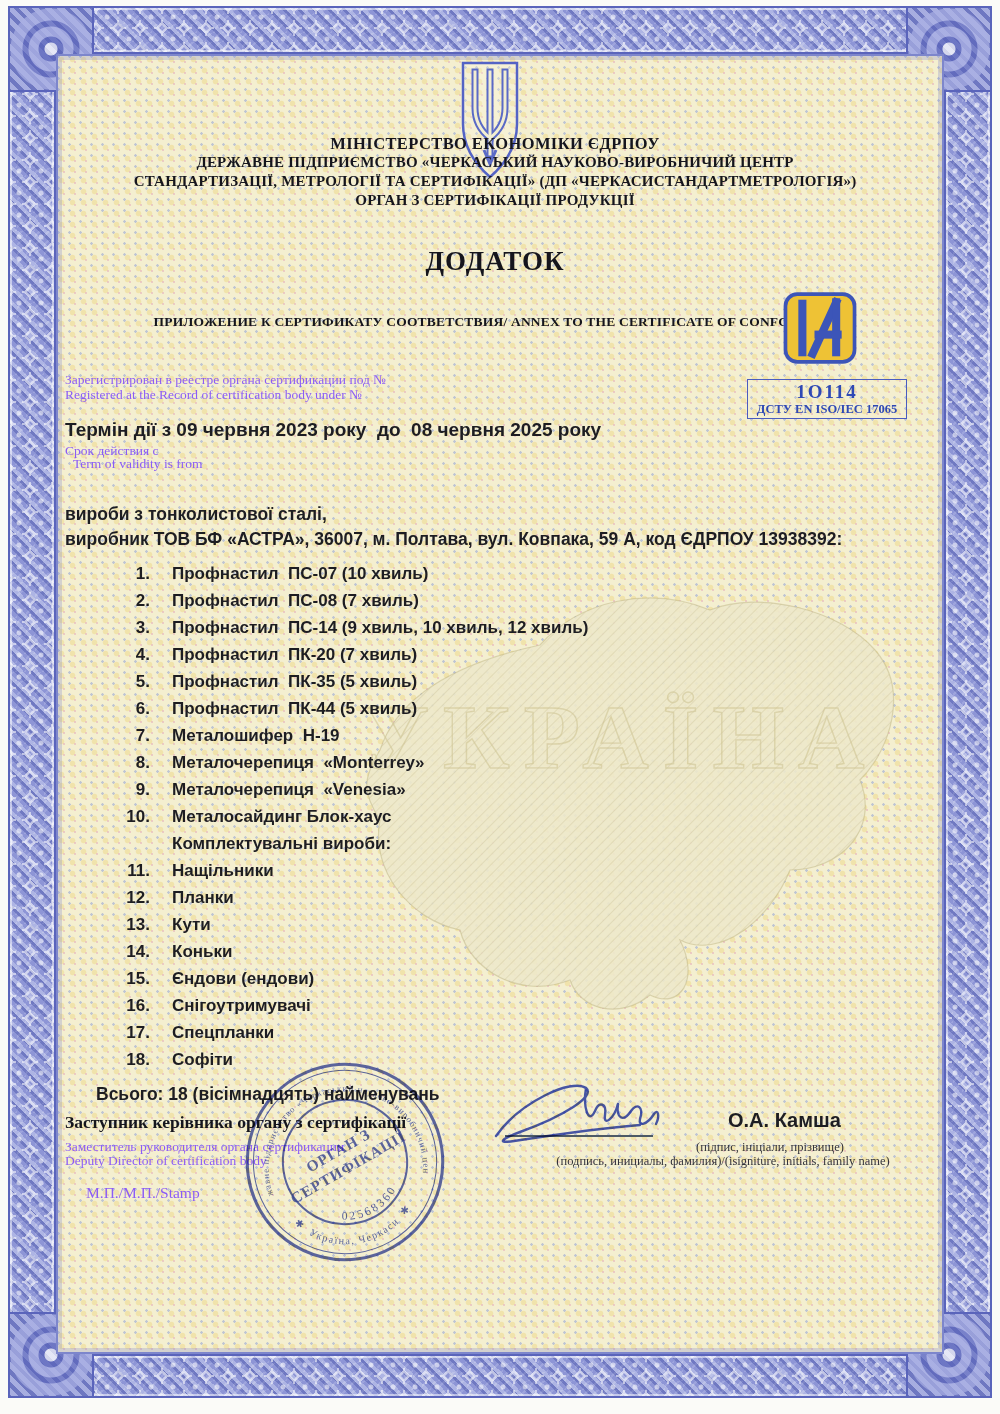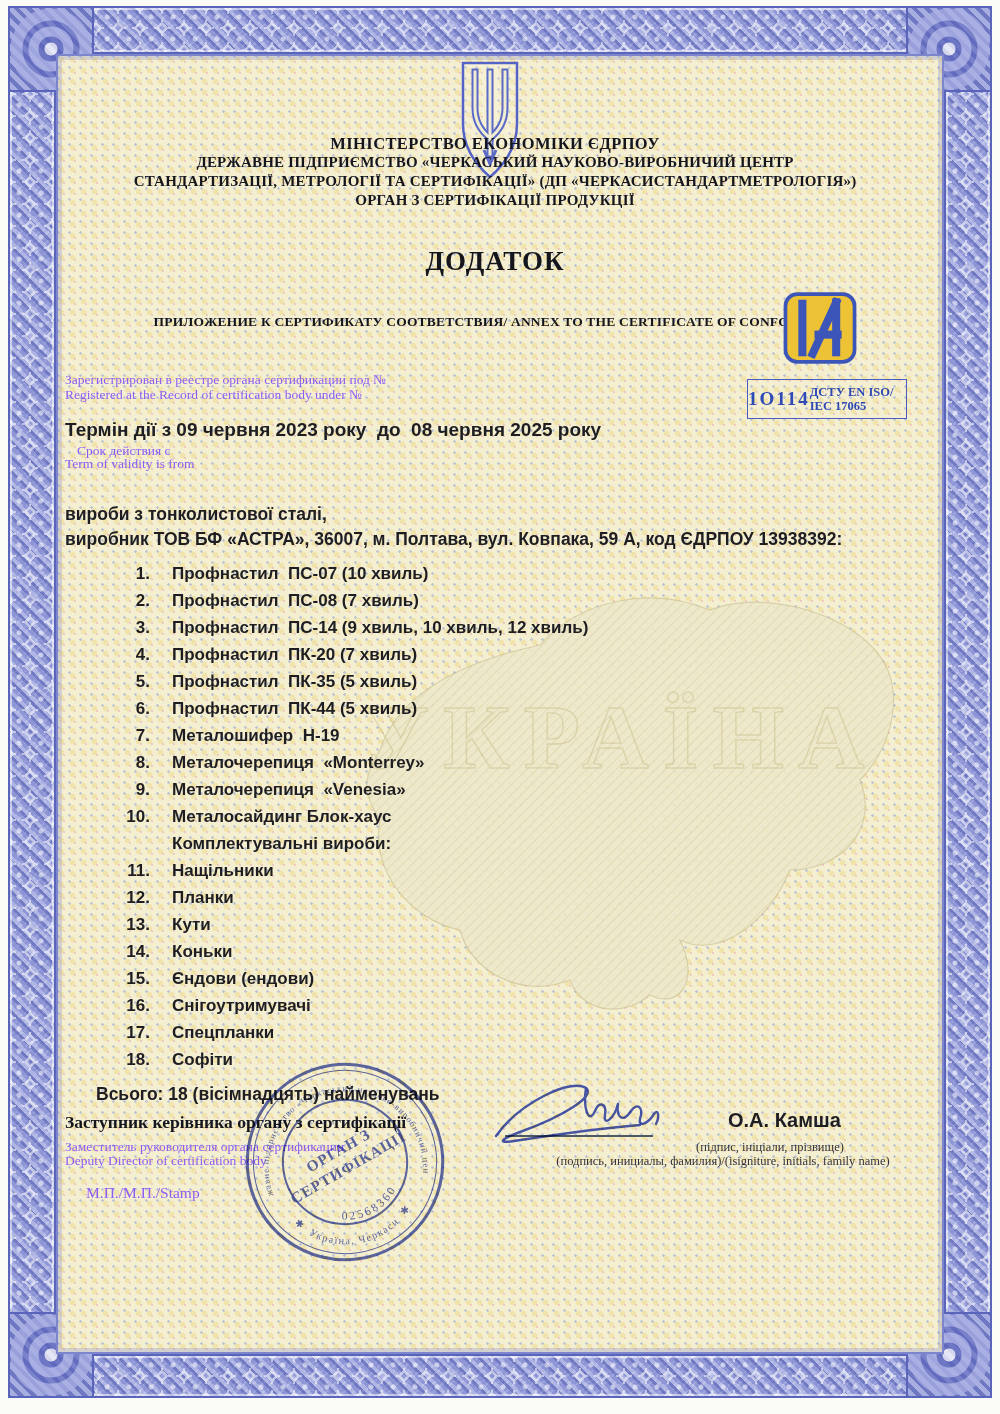--- a/index.html
+++ b/index.html
@@ -54,41 +54,41 @@
   .hdr1{font-size:16.5px;letter-spacing:.4px;}
   .hdr2{font-size:15px;letter-spacing:.2px;}
   .title1{left:65px;width:860px;top:246px;font-size:27px;letter-spacing:1px;}
   .title2{left:65px;width:860px;top:278px;font-size:29px;letter-spacing:.5px;}
   .subtitle{left:65px;width:860px;top:314px;font-size:13.5px;letter-spacing:.2px;}
   .reg1{left:65px;top:346px;font-size:18.5px;}
   .reg1 .num{font-family:"Liberation Sans","DejaVu Sans",sans-serif;font-size:17.5px;}
   .reg2{left:65px;top:372px;font-size:13.5px;}
   .reg3{left:65px;top:387px;font-size:13.5px;}
   .val1{left:65px;top:419px;font-size:19px;}
-  .val2{left:65px;top:443px;font-size:13.5px;margin-left:12px;}
-  .val3{left:65px;top:456px;font-size:13.5px;}
+  .val2{left:65px;top:443px;font-size:13.5px;}
+  .val3{left:73px;top:456px;font-size:13.5px;}
   .intro1{left:65px;top:504px;font-size:17.5px;}
   .intro2{left:65px;top:529px;font-size:17.5px;}
   .plist{left:65px;top:564px;width:720px;}
   .prow{display:flex;height:27px;align-items:flex-start;}
   .pnum{width:85px;text-align:right;font-size:17px;}
   .ptxt{margin-left:22px;font-size:17px;}
   .total{left:96px;top:1084px;font-size:17.5px;}
   .dep1{left:65px;top:1112px;font-size:17.5px;}
   .dep2{left:65px;top:1139px;font-size:13.5px;}
   .dep3{left:65px;top:1153px;font-size:13.5px;}
   .mp{left:86px;top:1184px;font-size:15.5px;}
   .sig-name{left:728px;top:1109px;font-size:20px;}
   .cap1{left:630px;top:1140px;width:280px;font-size:12.5px;color:#33333c;}
   .cap2{left:533px;top:1154px;width:380px;font-size:12.5px;color:#33333c;}
   .sig-line{left:505px;top:1135px;width:148px;height:2px;background:#4d5a66;}
   
   .acc-box{
     left:747px;top:379px;width:158px;height:38px;
-    border:1.5px solid #4a5cc0;display:flex;flex-direction:row;
+    border:1.5px solid #4a5cc0;display:flex;flex-direction:column;
     align-items:center;justify-content:center;color:#2f49b5;
   }
   .acc-code{font-size:19px;letter-spacing:2px;font-weight:bold;line-height:20px;color:#2f49b5;}
   .acc-std{font-size:12.5px;font-weight:bold;line-height:14px;color:#2f49b5;}
   .ink{mix-blend-mode:multiply;}
 </style>
 </head>
 <body>
 
 <div class="page">

